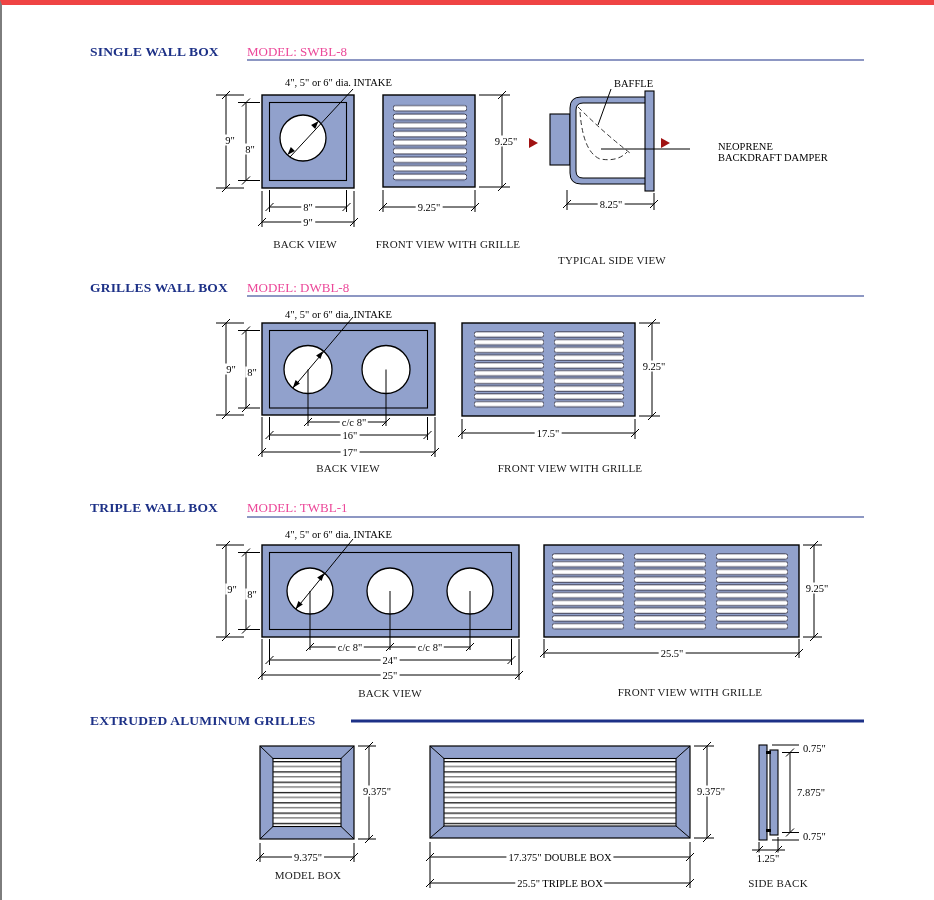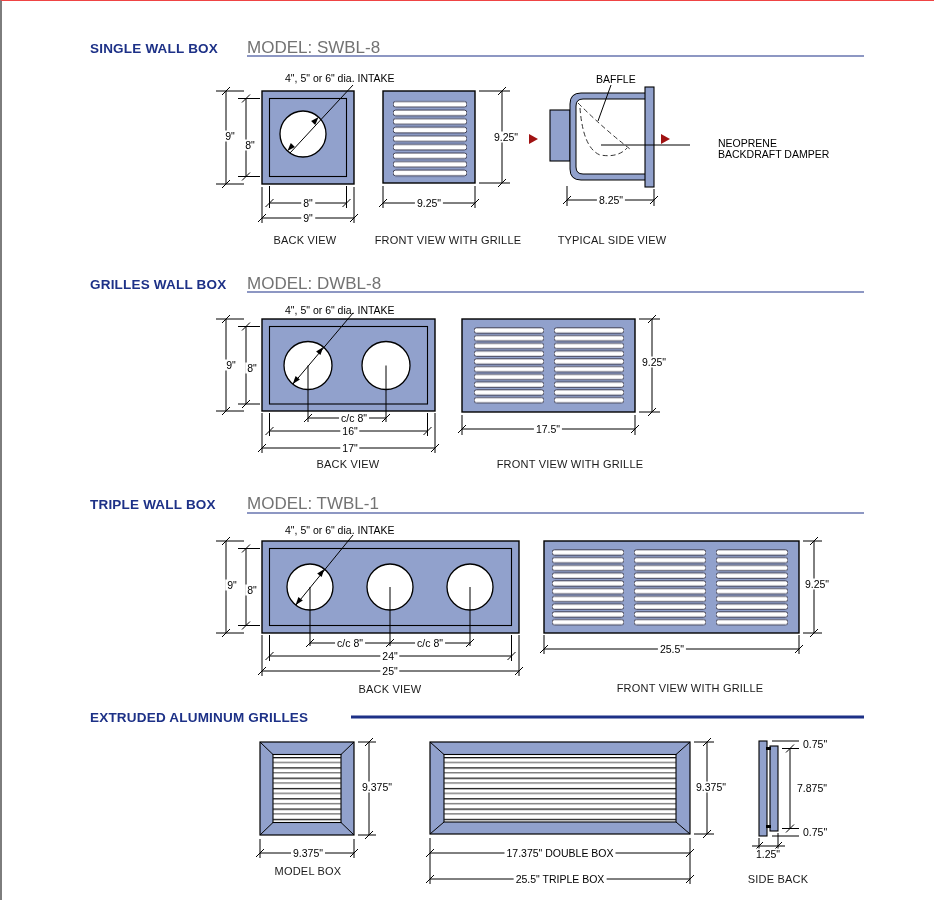--- a/index.html
+++ b/index.html
@@ -1,24 +1,24 @@
 <!DOCTYPE html>
 <html><head>
 <meta charset="utf-8">
 <style>
   html,body{margin:0;padding:0;background:#fff;}
   .canvas{
     position:relative;width:934px;height:900px;background:#fff;overflow:hidden;
-    font-family:Liberation Sans, sans-serif;
-    border-top:1px solid #ef4444;border-left:2px solid #7d7d7d;box-sizing:border-box;
+    font-family:Liberation Serif, serif;
+    border-top:5px solid #ef4444;border-left:2px solid #7d7d7d;box-sizing:border-box;
   }
   .canvas svg{position:absolute;left:0;top:0;}
   span{position:absolute;white-space:pre;}
   .t{font-size:13.5px;font-weight:bold;color:#1d3187;transform:translateY(-50%);letter-spacing:.2px;}
-  .m{font-size:17px;color:#737373;transform:translateY(-50%);}
+  .m{font-size:13px;color:#ec4899;transform:translateY(-50%);}
   .lbl{font-size:10.5px;color:#000;}
   .c{transform:translate(-50%,-50%);}
   .l{transform:translateY(-50%);}
   .dim{background:#fff;padding:0 2px;line-height:11px;}
   .cap{font-size:11px;color:#1a1a1a;transform:translate(-50%,-50%);letter-spacing:.2px;}
   .two{white-space:pre-line;line-height:10.5px;margin-left:24px;}
 </style>
 </head>
 <body>
 
@@ -322,25 +322,25 @@
 <span class="m" style="left:245px;top:47px">MODEL: SWBL-8</span>
 <span class="lbl l" style="left:283px;top:77px">4", 5" or 6" dia. INTAKE</span>
 <span class="lbl c dim" style="left:228px;top:135px">9"</span>
 <span class="lbl c dim" style="left:248px;top:144px">8"</span>
 <span class="lbl c dim" style="left:306px;top:202px">8"</span>
 <span class="lbl c dim" style="left:306px;top:217px">9"</span>
 <span class="cap" style="left:303px;top:239px">BACK VIEW</span>
 <span class="lbl c dim" style="left:504px;top:136px">9.25"</span>
 <span class="lbl c dim" style="left:427px;top:202px">9.25"</span>
 <span class="cap" style="left:446px;top:239px">FRONT VIEW WITH GRILLE</span>
-<span class="lbl l" style="left:594px;top:78px">BAFFLE</span>
+<span class="lbl l" style="left:612px;top:78px">BAFFLE</span>
 <span class="lbl l two" style="left:692px;top:147px">NEOPRENE
 BACKDRAFT DAMPER</span>
 <span class="lbl c dim" style="left:609px;top:199px">8.25"</span>
-<span class="cap" style="left:610px;top:239px">TYPICAL SIDE VIEW</span>
+<span class="cap" style="left:610px;top:255px">TYPICAL SIDE VIEW</span>
 
 <span class="t" style="left:88px;top:283px">GRILLES WALL BOX</span>
 <span class="m" style="left:245px;top:283px">MODEL: DWBL-8</span>
 <span class="lbl l" style="left:283px;top:309px">4", 5" or 6" dia. INTAKE</span>
 <span class="lbl c dim" style="left:229px;top:364px">9"</span>
 <span class="lbl c dim" style="left:250px;top:367px">8"</span>
 <span class="lbl c dim" style="left:352px;top:417px">c/c 8"</span>
 <span class="lbl c dim" style="left:348px;top:430px">16"</span>
 <span class="lbl c dim" style="left:348px;top:447px">17"</span>
 <span class="cap" style="left:346px;top:463px">BACK VIEW</span>

